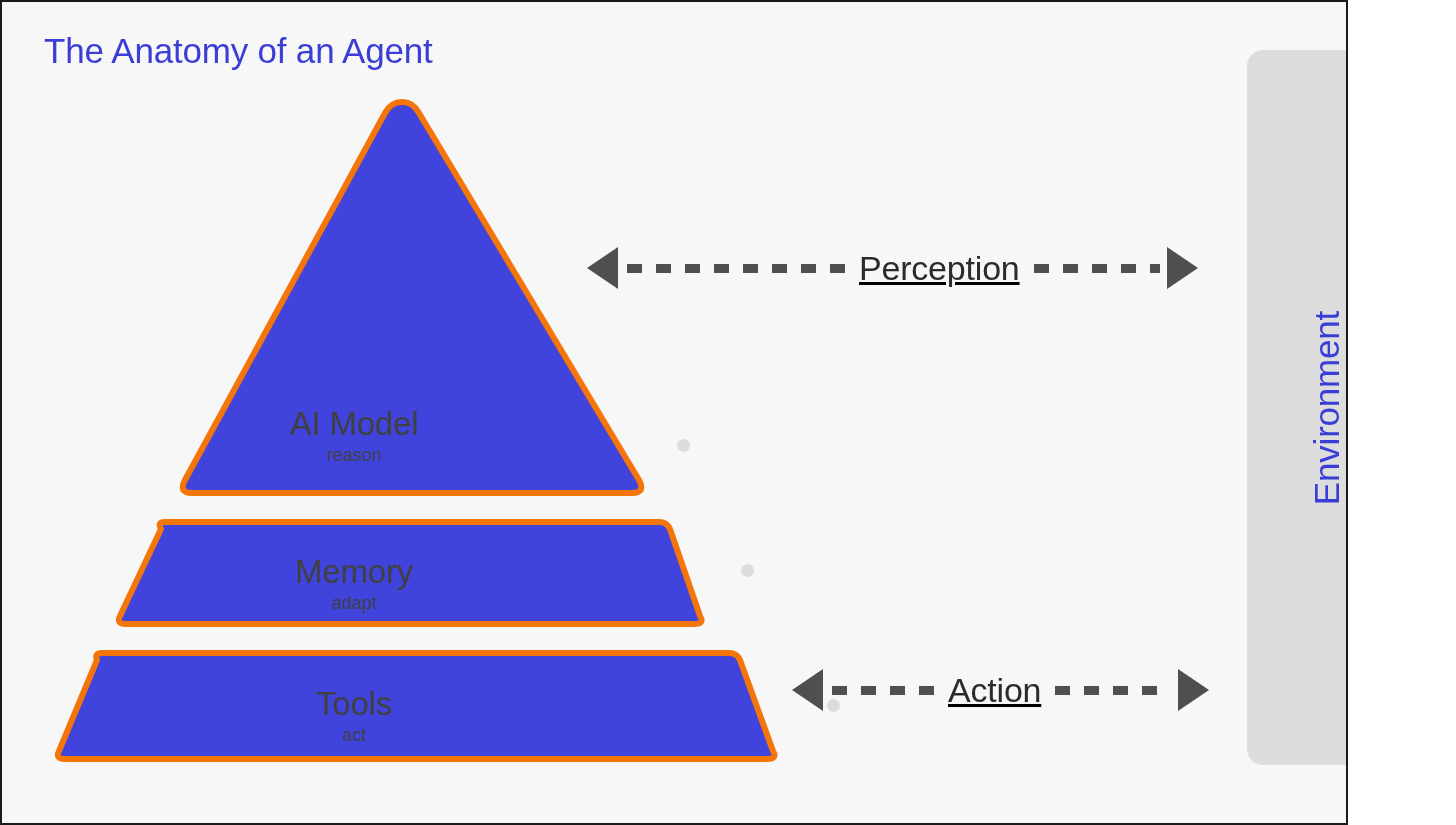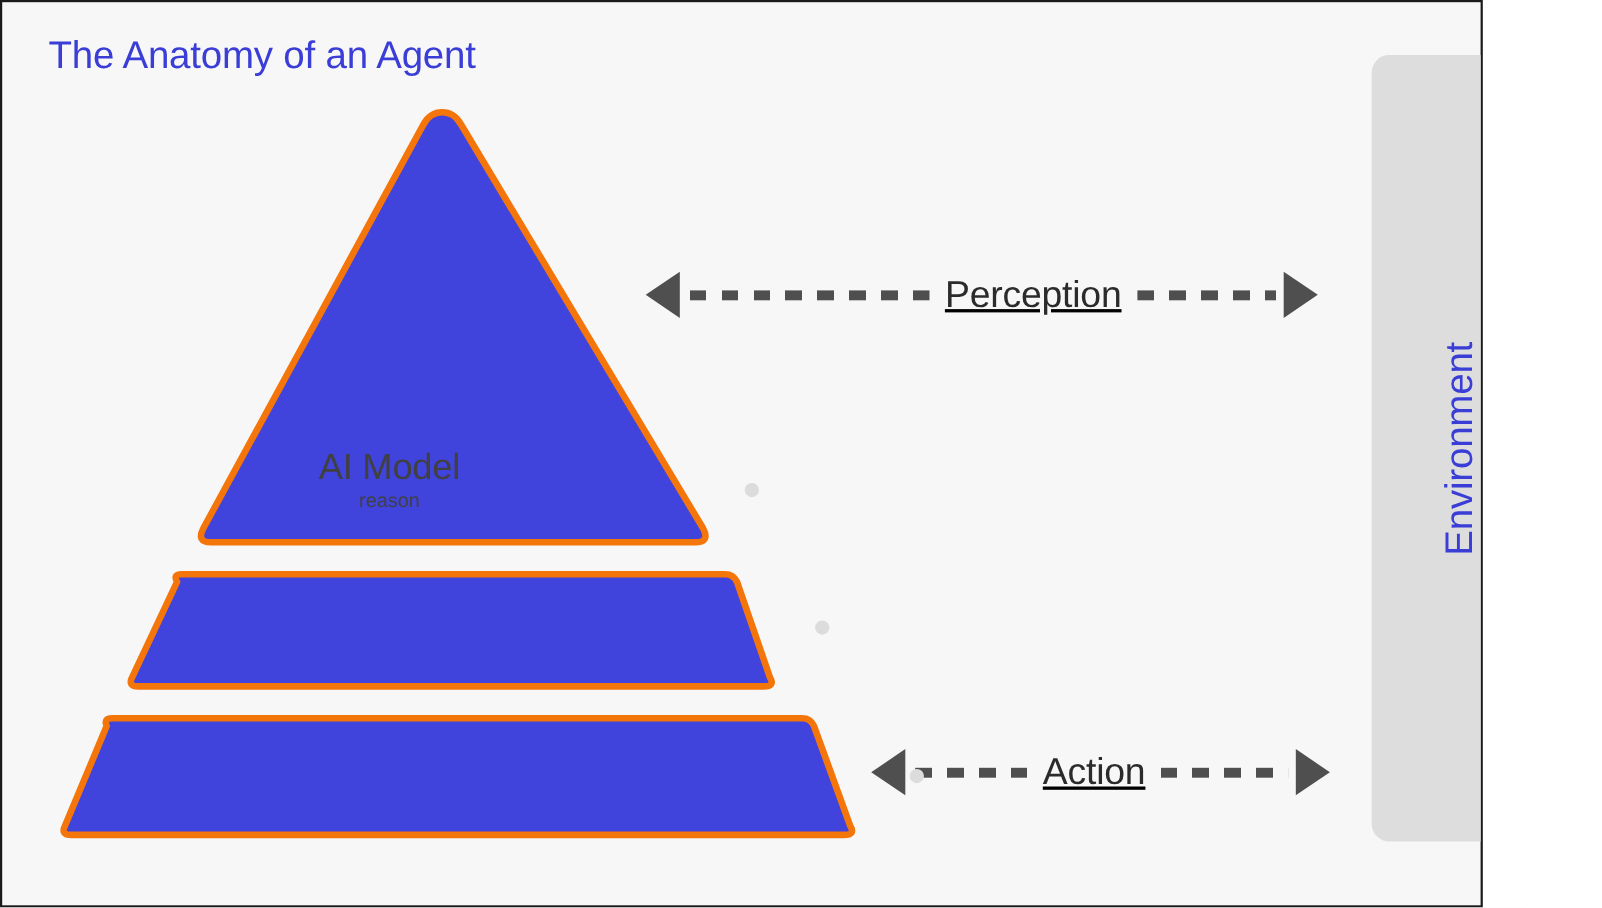--- a/index.html
+++ b/index.html
@@ -82,21 +82,21 @@
 
   
   .flow-row {
     position: absolute;
     display: flex;
     align-items: center;
     height: 46px;
     text-decoration: underline;
   }
   #flow-perception { left: 585px; top: 243px; }
-  #flow-action     { left: 790px; top: 665px; margin-top: 12px; }
+  #flow-action     { left: 790px; top: 665px; }
 
   .flow-label {
     font-size: 34px;
     font-weight: 400;
     color: #2b2b2b;
     letter-spacing: -0.2px;
     white-space: nowrap;
     padding: 0 14px;
   }
 
@@ -199,21 +199,29 @@
              Q 776 757 771 749
              L 738 658
              Q 735 651 727 651 Z" fill="#4043dc" stroke="#f4760b" stroke-width="6" stroke-linejoin="round"></path>
   </svg>
 
   <div class="layer-text" id="label-ai-model">
     <div class="layer-title">AI Model</div>
     <div class="layer-sub">reason</div>
   </div>
 
-
+  <div class="layer-text" id="label-memory">
+    <div class="layer-title">Memory</div>
+    <div class="layer-sub">adapt</div>
+  </div>
+
+  <div class="layer-text" id="label-tools">
+    <div class="layer-title">Tools</div>
+    <div class="layer-sub">act</div>
+  </div>
 
   <div class="flow-row" id="flow-perception">
     <span class="arrowhead left"></span>
     <span class="dashline lead"></span>
     <span class="flow-label">Perception</span>
     <span class="dashline tail"></span>
     <span class="arrowhead right"></span>
   </div>
 
   <div class="flow-row" id="flow-action">

